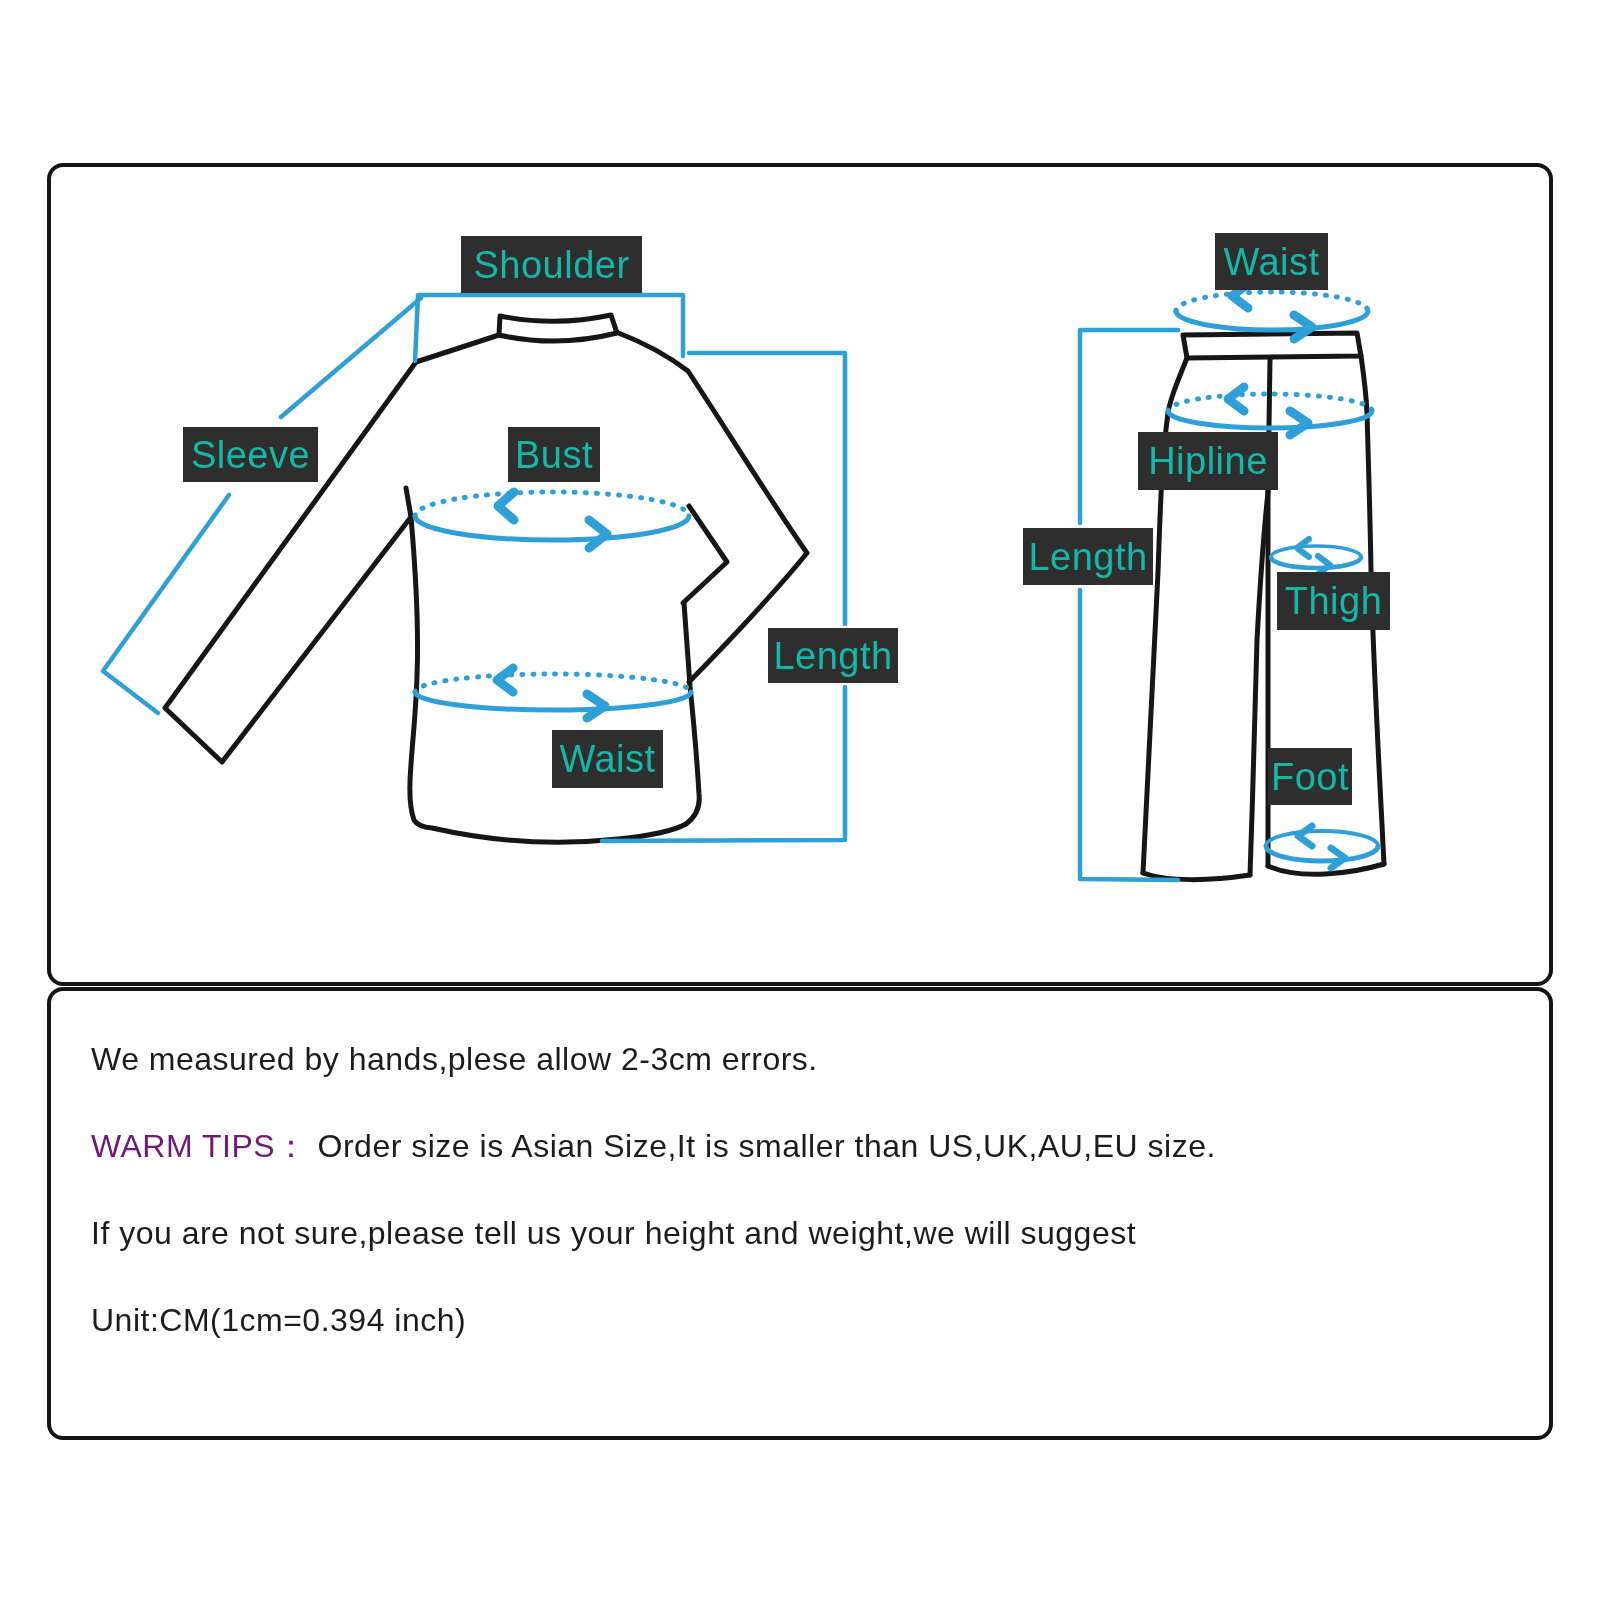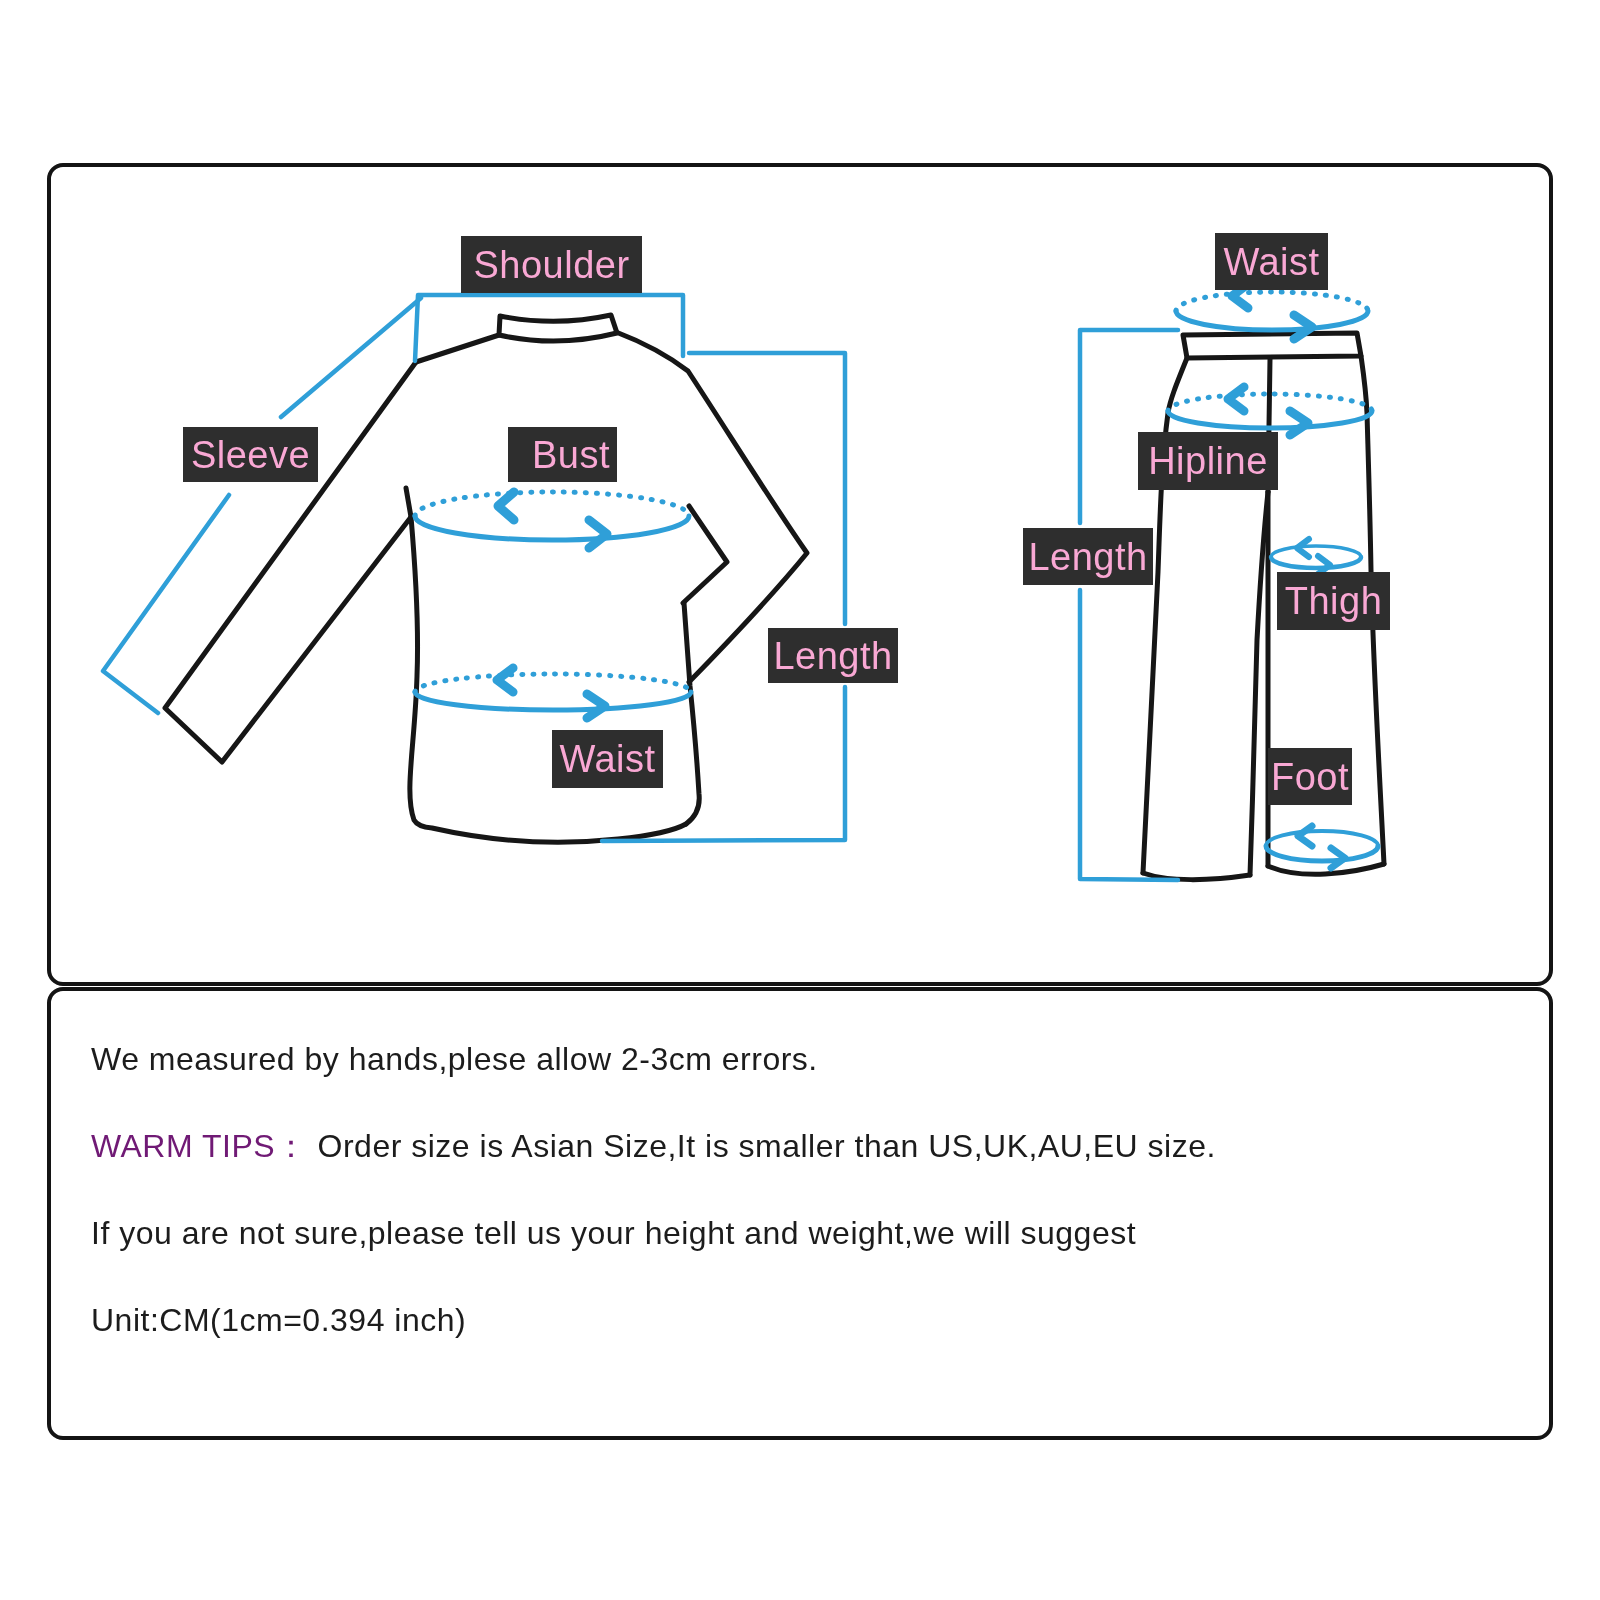--- a/index.html
+++ b/index.html
@@ -5,21 +5,21 @@
   html,body{margin:0;padding:0;background:#ffffff;}
   .canvas{
     position:relative;width:1600px;height:1600px;background:#ffffff;overflow:hidden;
     font-family:"Liberation Sans","DejaVu Sans",sans-serif;
   }
   .box{position:absolute;border:4px solid #141414;border-radius:16px;background:#ffffff;box-sizing:border-box;}
   .top-box{left:47px;top:163px;width:1506px;height:823px;}
   .bottom-box{left:47px;top:987px;width:1506px;height:453px;}
   svg.overlay{position:absolute;left:0;top:0;pointer-events:none;}
   .tag{
-    position:absolute;background:#2e2e2e;color:#f9a8d4;
+    position:absolute;background:#2e2e2e;color:#14b8a6;
     display:flex;align-items:center;justify-content:center;
     font-size:38px;line-height:1;letter-spacing:0.5px;
   }
   .notes{position:absolute;left:75px;top:1008px;width:1450px;color:#1c1c1c;}
   .note-line{margin:16px;font-size:32px;line-height:71px;letter-spacing:0.5px;white-space:nowrap;}
   .warm{color:#701a75;margin-right:10px;}
 </style>
 </head>
 <body>
 
@@ -114,21 +114,21 @@
         <path d="M 1266,846 A 56 15 0 0 1 1378,846" stroke-width="4"></path>
         <path d="M 1266,846 A 56 15 0 0 0 1378,846" stroke-width="5"></path>
         <polyline points="1312,826 1298,836 1312,846" stroke-width="7"></polyline>
         <polyline points="1331,848 1345,858 1331,868" stroke-width="7"></polyline>
       </g>
     </g>
   </svg>
 
   <div class="tag" style="left:461px;top:236px;width:181px;height:57px;">Shoulder</div>
   <div class="tag" style="left:183px;top:427px;width:135px;height:55px;">Sleeve</div>
-  <div class="tag" style="left:508px;top:427px;width:92px;height:55px;padding-left:17px;">Bust</div>
+  <div class="tag" style="left:508px;top:427px;width:92px;height:55px;">Bust</div>
   <div class="tag" style="left:768px;top:628px;width:130px;height:55px;">Length</div>
   <div class="tag" style="left:552px;top:730px;width:111px;height:58px;">Waist</div>
 
   <div class="tag" style="left:1215px;top:233px;width:113px;height:57px;">Waist</div>
   <div class="tag" style="left:1138px;top:432px;width:140px;height:58px;text-align:right;">Hipline</div>
   <div class="tag" style="left:1023px;top:528px;width:130px;height:57px;">Length</div>
   <div class="tag" style="left:1277px;top:572px;width:113px;height:58px;">Thigh</div>
   <div class="tag" style="left:1268px;top:748px;width:84px;height:57px;">Foot</div>
 
   <div class="notes">

